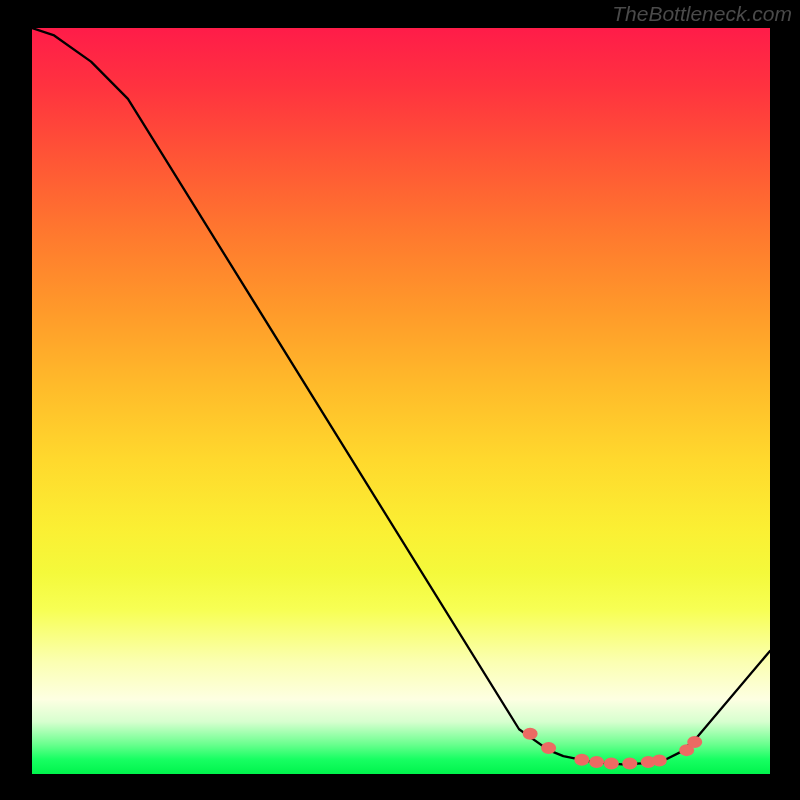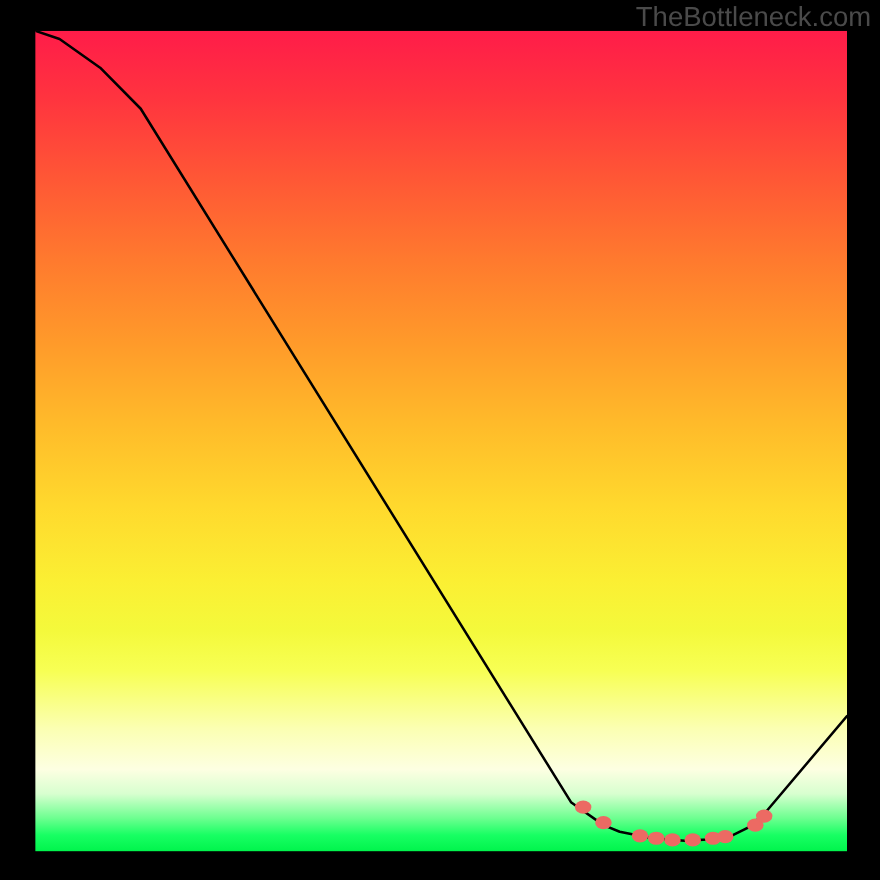--- a/index.html
+++ b/index.html
@@ -14,23 +14,24 @@
     position: relative;
     width: 800px;
     height: 800px;
   }
   .watermark {
     position: absolute;
     top: 2px;
     right: 8px;
     color: #4a4a4a;
     font-family: Arial, Helvetica, sans-serif;
-    font-size: 25px;
+    font-size: 21px;
     font-weight: 500;
     z-index: 10;
+    font-style: italic;
   }
   .plot-area {
     position: absolute;
     left: 32px;
     top: 28px;
     width: 738px;
     height: 746px;
     overflow: hidden;
   }
   .gradient-bg {

